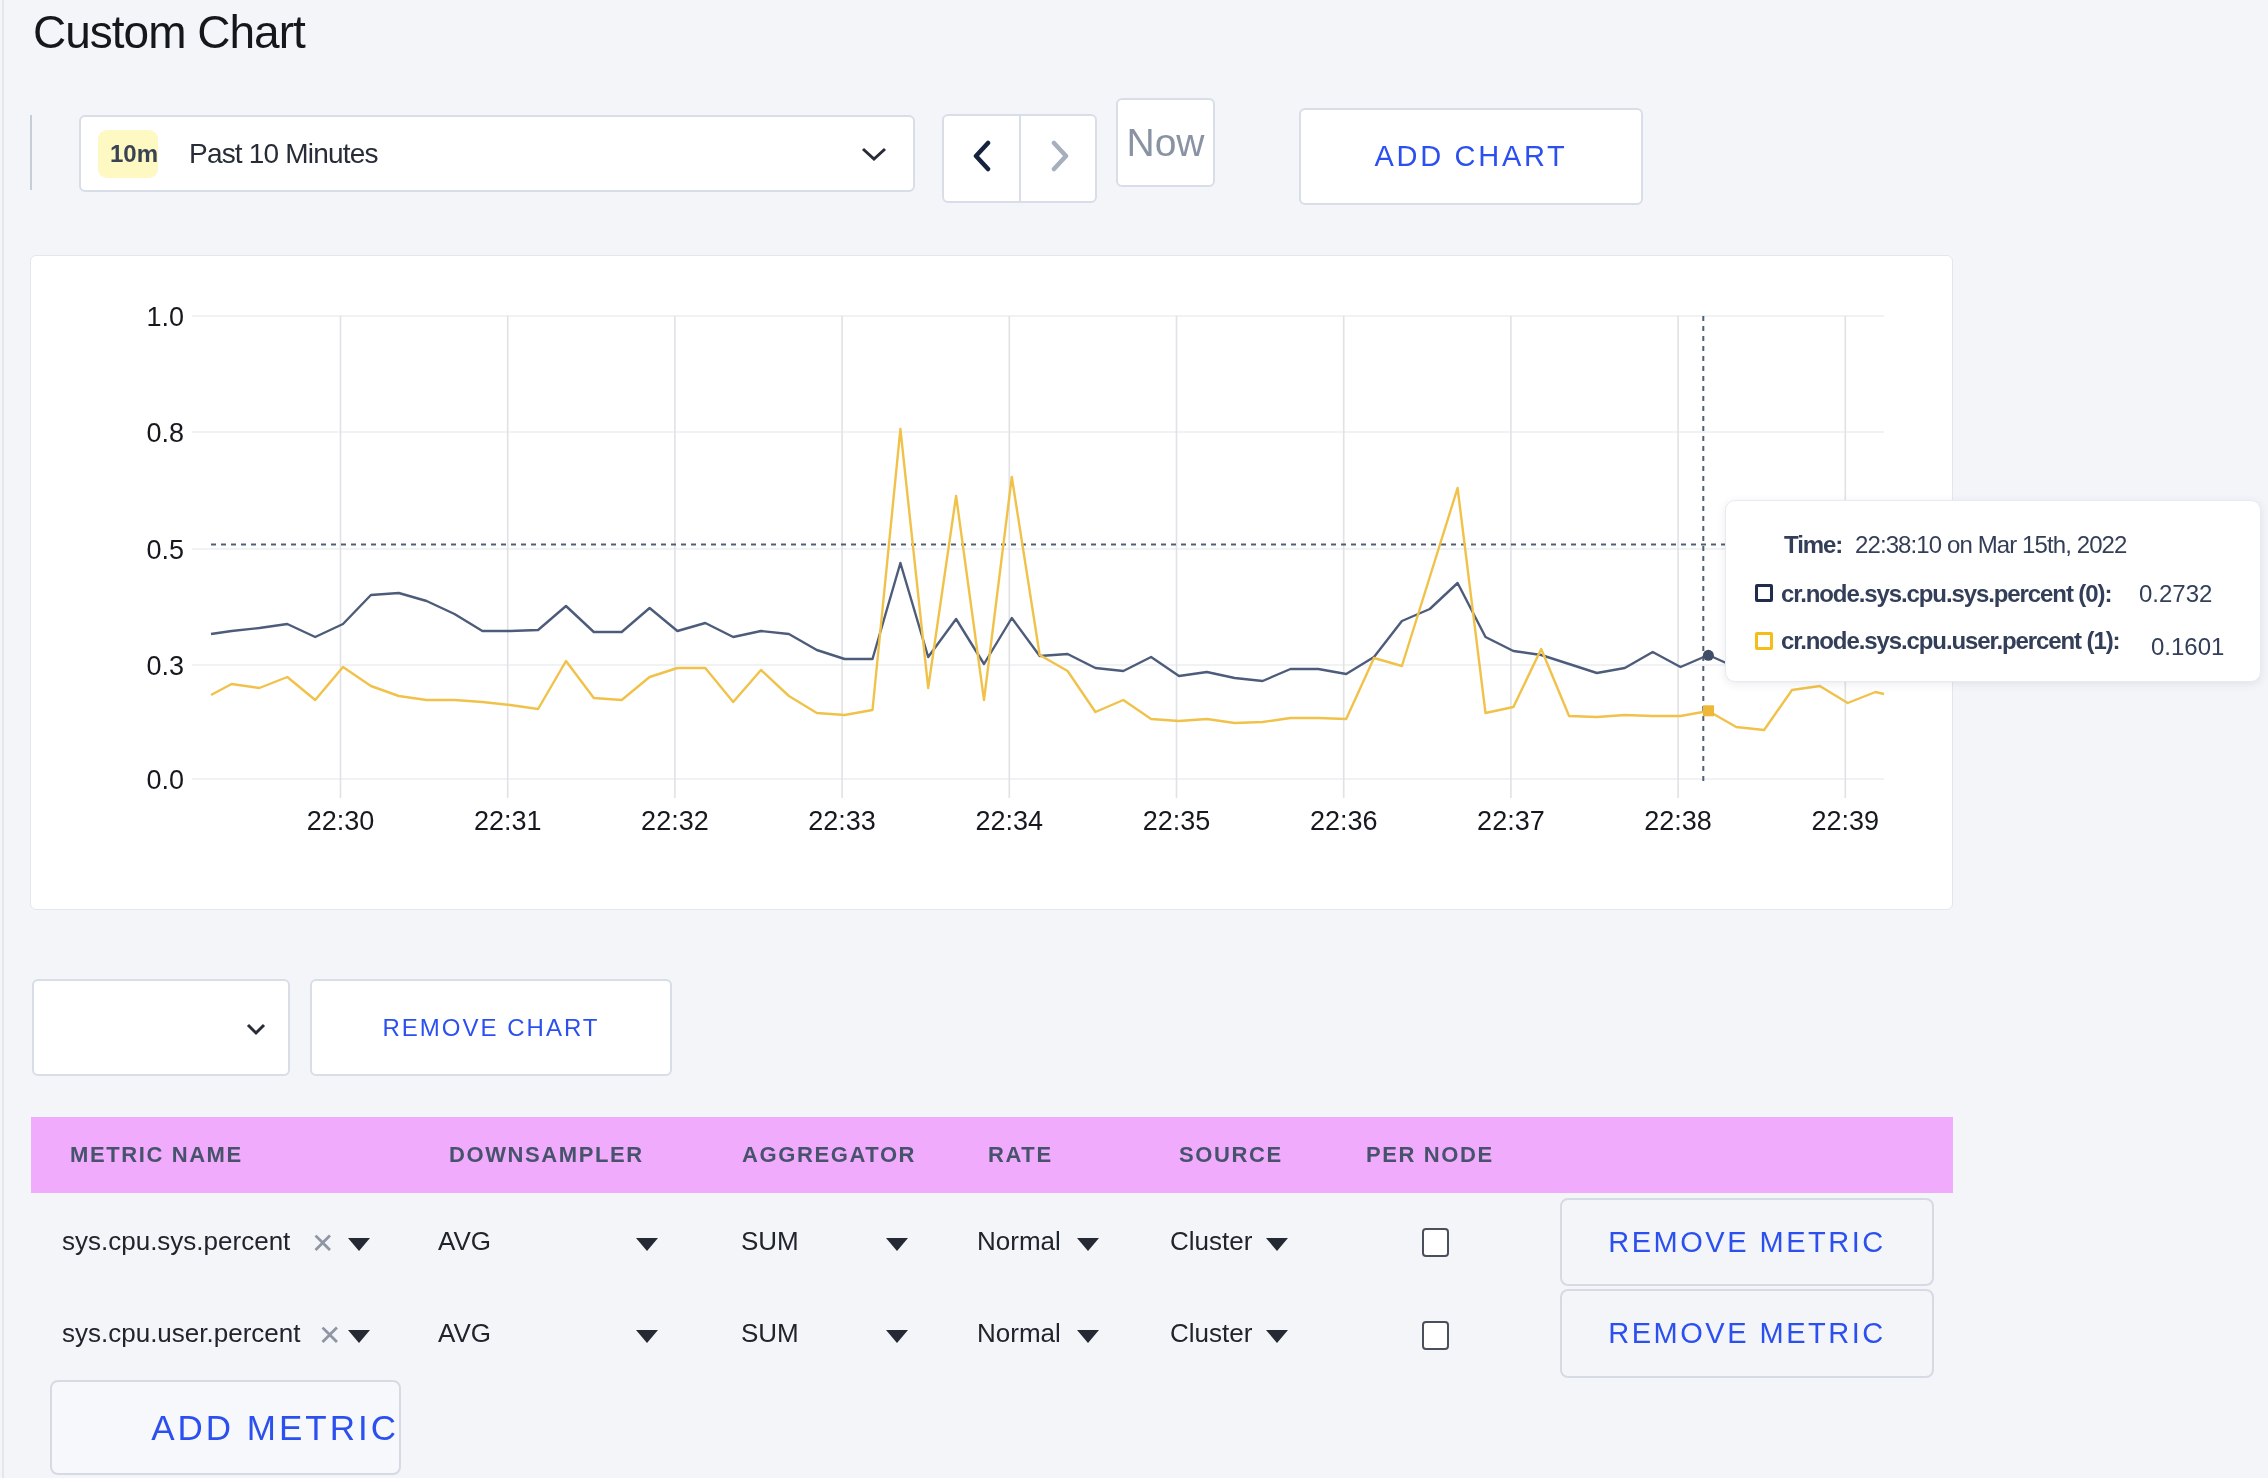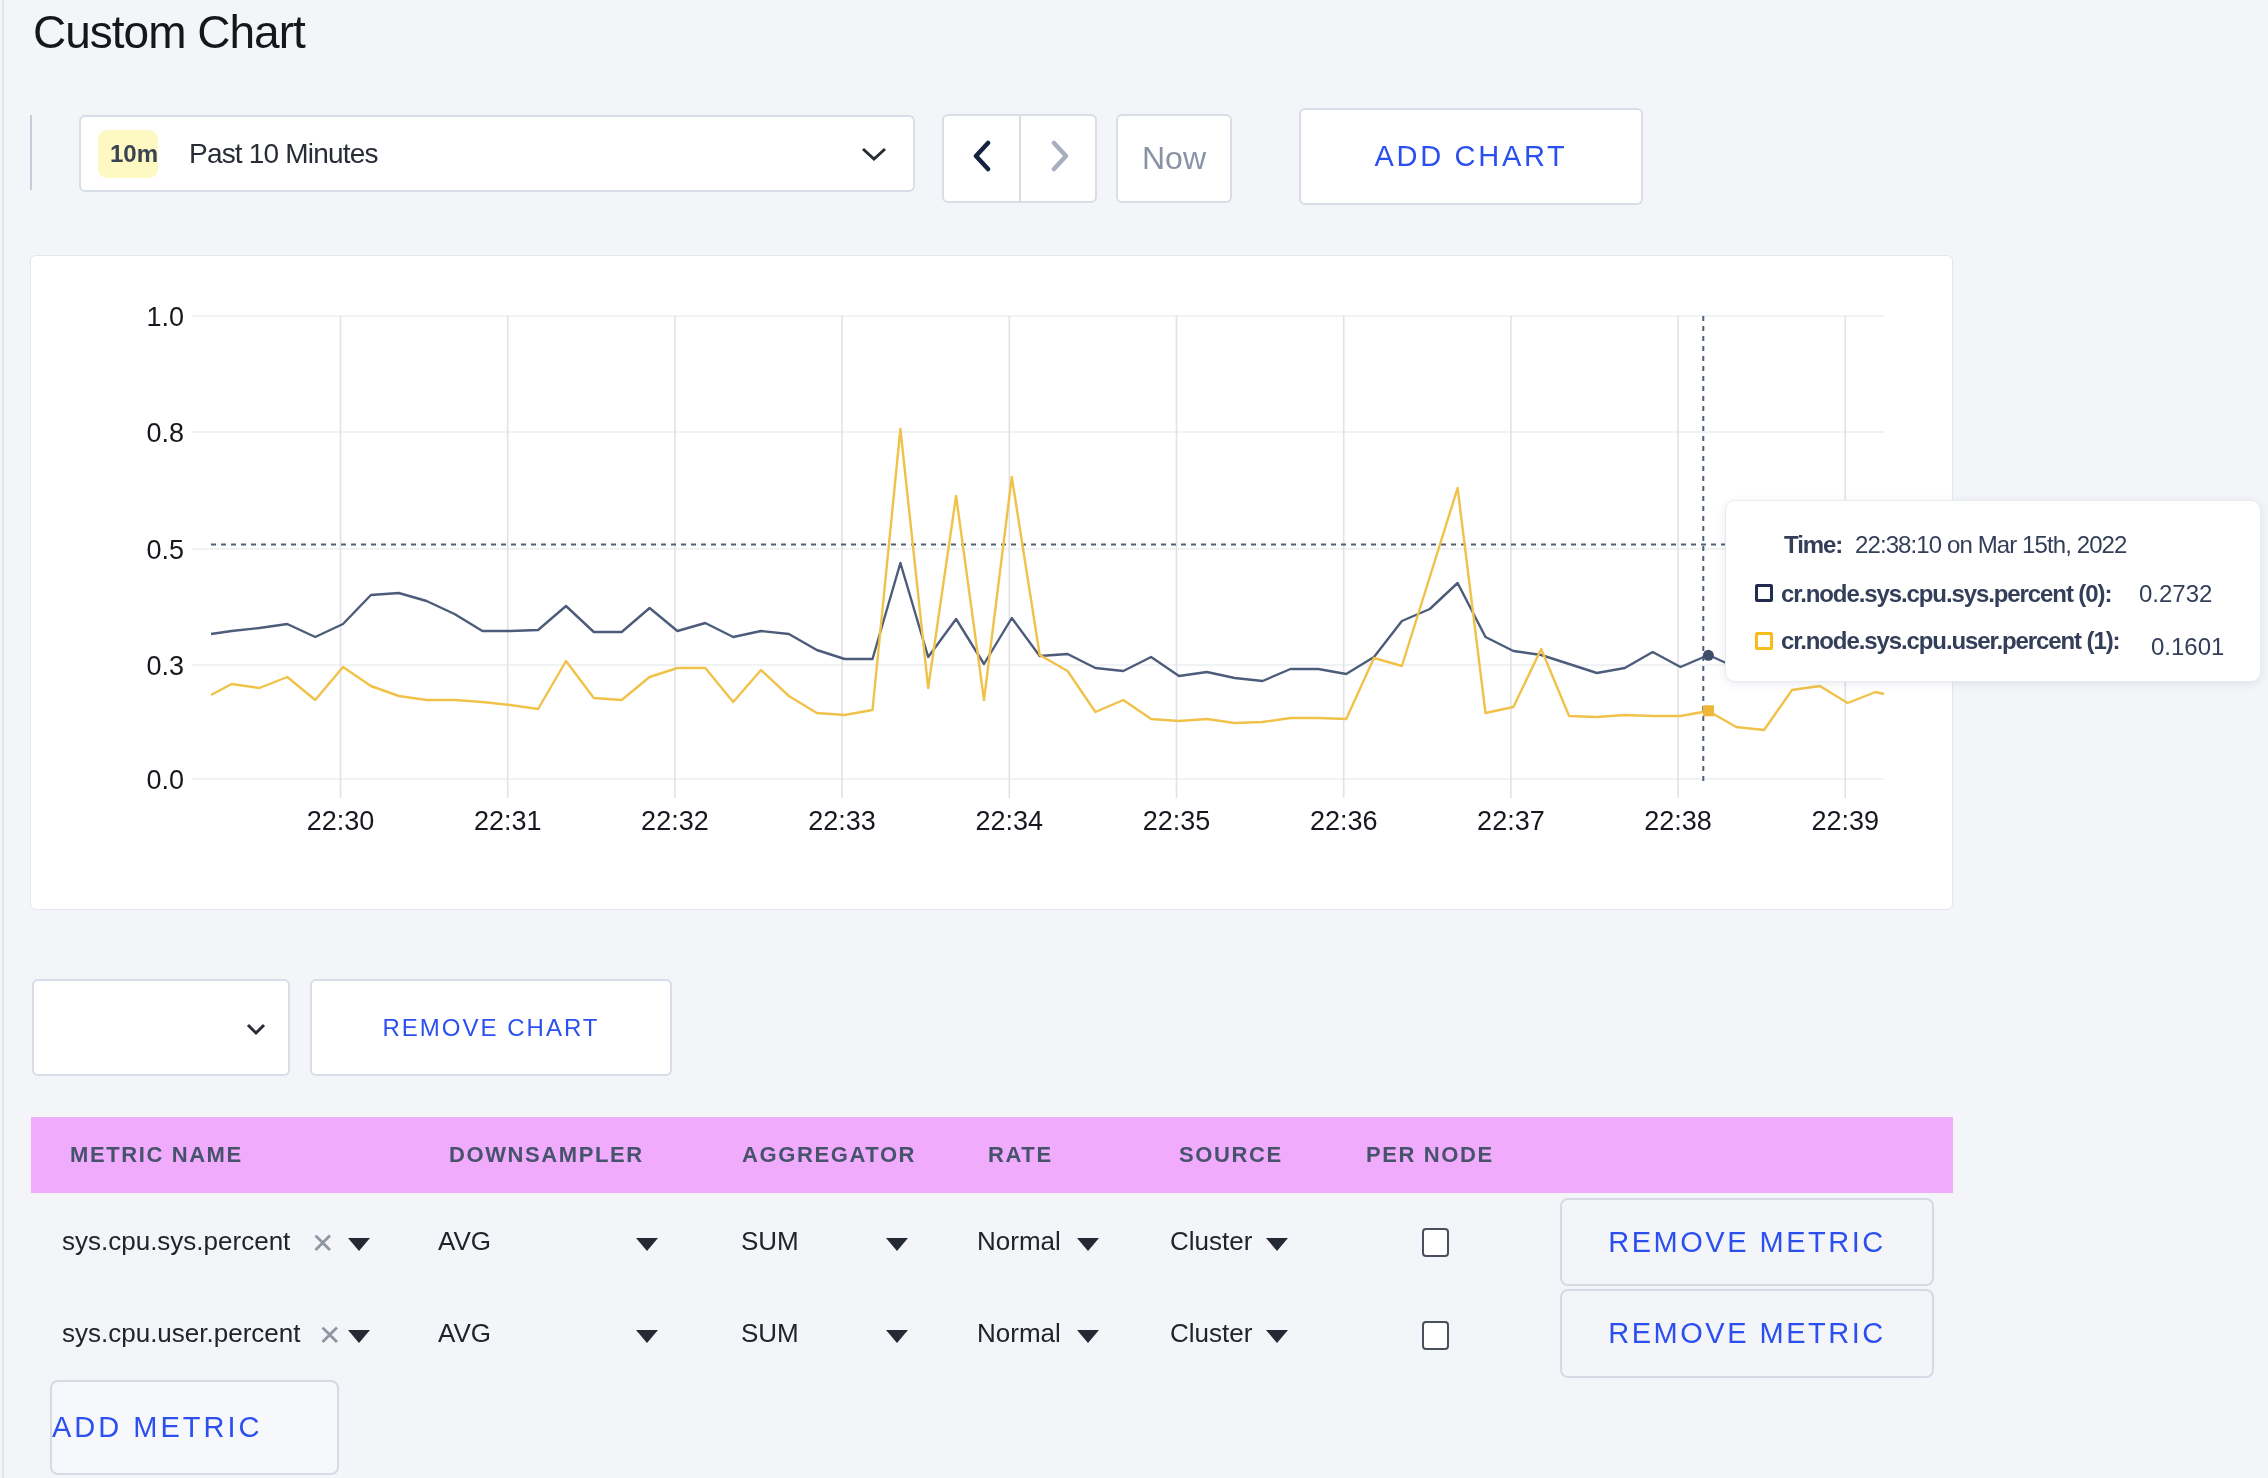--- a/index.html
+++ b/index.html
@@ -9,38 +9,38 @@
 .blue{color:#2b50ef}
 h1{position:absolute;left:33px;top:5px;font-size:46px;font-weight:400;color:#14171c;letter-spacing:-1px}
 .edge{position:absolute;left:2px;top:0;width:2px;height:1478px;background:#e4e6ec}
 .vrule{position:absolute;left:30px;top:115px;width:2px;height:75px;background:#c6ccd8}
 .timedd{left:79px;top:115px;width:836px;height:77px}
 .badge{position:absolute;left:17px;top:13px;width:60px;height:48px;background:#fef9c3;border-radius:9px;font-size:24px;font-weight:700;color:#3a4352;text-align:right;line-height:48px}
 .ddtext{position:absolute;left:108px;top:0;line-height:73px;font-size:28px;letter-spacing:-0.8px;color:#272c36}
 .chev{position:absolute;right:26px;top:29px}
 .cellpair{left:942px;top:114px;width:155px;height:89px}
 .cellmid{position:absolute;left:75px;top:-1px;width:2px;height:87px;background:#d8dde8}
-.nowbtn{left:1116px;top:114px;width:116px;height:89px;font-size:32px;color:#8a93a3;text-align:center;line-height:85px}
+.nowbtn{left:1116px;top:98px;width:99px;height:89px;font-size:39px;color:#8a93a3;text-align:center;line-height:85px}
 .addchart{left:1299px;top:108px;width:344px;height:97px;font-size:29px;letter-spacing:2.7px;text-align:center;line-height:93px;font-weight:500}
 .card{position:absolute;left:30px;top:255px;width:1923px;height:655px;background:#fff;border:1.5px solid #e3e6ee;border-radius:6px}
 .tooltip{position:absolute;left:1725px;top:500px;width:536px;height:182px;background:#fff;border:1px solid #e7eaf1;border-radius:10px;box-shadow:0 2px 9px rgba(50,60,90,.10);z-index:5}
 .trow{position:absolute;font-size:24px;color:#333e58;white-space:nowrap}
 .trow b{letter-spacing:-1.1px}
 .tsq{position:absolute;left:29px;width:18px;height:18px;border-radius:2px}
 .unitsdd{left:32px;top:979px;width:258px;height:97px}
 .unitstext{position:absolute;left:32px;top:0;line-height:93px;font-size:27px;font-weight:700;color:#272c36}
 .removechart{left:310px;top:979px;width:362px;height:97px;font-size:24px;letter-spacing:2px;text-align:center;line-height:93px;font-weight:500}
 .thead{position:absolute;left:31px;top:1117px;width:1922px;height:76px;background:#f0abfc}
 .th{position:absolute;top:0;line-height:76px;font-size:22px;font-weight:700;letter-spacing:1.6px;color:#46536b}
 .rowtext{position:absolute;font-size:26px;color:#20242c;line-height:26px}
 .x{position:absolute;color:#8f96a3;font-size:28px;line-height:28px}
 .caret{position:absolute;width:0;height:0;border-left:11px solid transparent;border-right:11px solid transparent;border-top:13px solid #242933}
 .checkbox{position:absolute;width:27px;height:29px;border:2px solid #4a505b;border-radius:4px;background:#fff}
 .rembtn{position:absolute;left:1560px;width:374px;background:transparent;border:2px solid #d5dae5;border-radius:8px;font-size:29px;letter-spacing:2.5px;text-align:center;font-weight:500}
-.addmetric{left:50px;top:1380px;width:289px;height:95px;font-size:29px;letter-spacing:3px;text-align:left;line-height:91px;font-weight:500;background:#f7f8fb;border-radius:8px}
+.addmetric{left:50px;top:1380px;width:351px;height:95px;font-size:35px;letter-spacing:3px;text-align:right;line-height:91px;font-weight:500;background:#f7f8fb;border-radius:8px}
 </style></head><body>
 <div class="edge"></div>
 <h1>Custom Chart</h1>
 <div class="vrule"></div>
 <div class="box timedd">
   <span class="badge">10m</span>
     <span class="ddtext">Past 10 Minutes</span>
   <svg class="chev" width="26" height="16" viewBox="0 0 26 16">
       <polyline points="2,3 13,13 24,3" fill="none" stroke="#272c36" stroke-width="3"></polyline>
     </svg>

